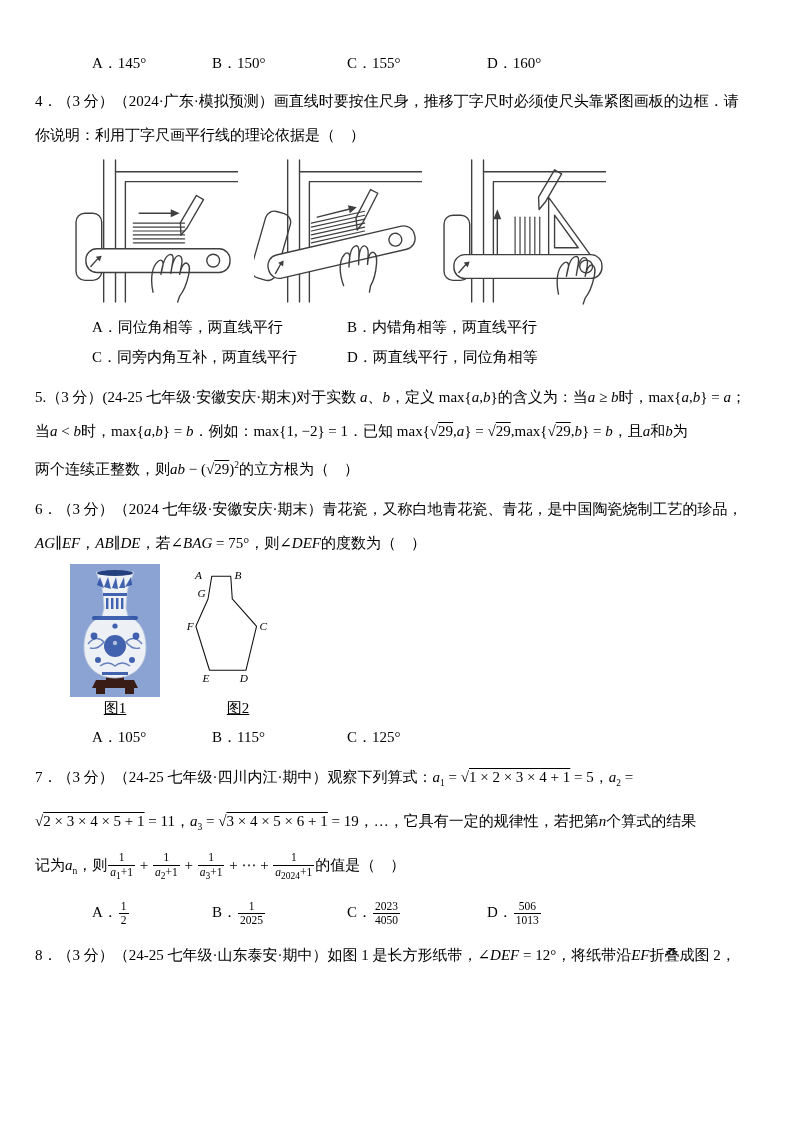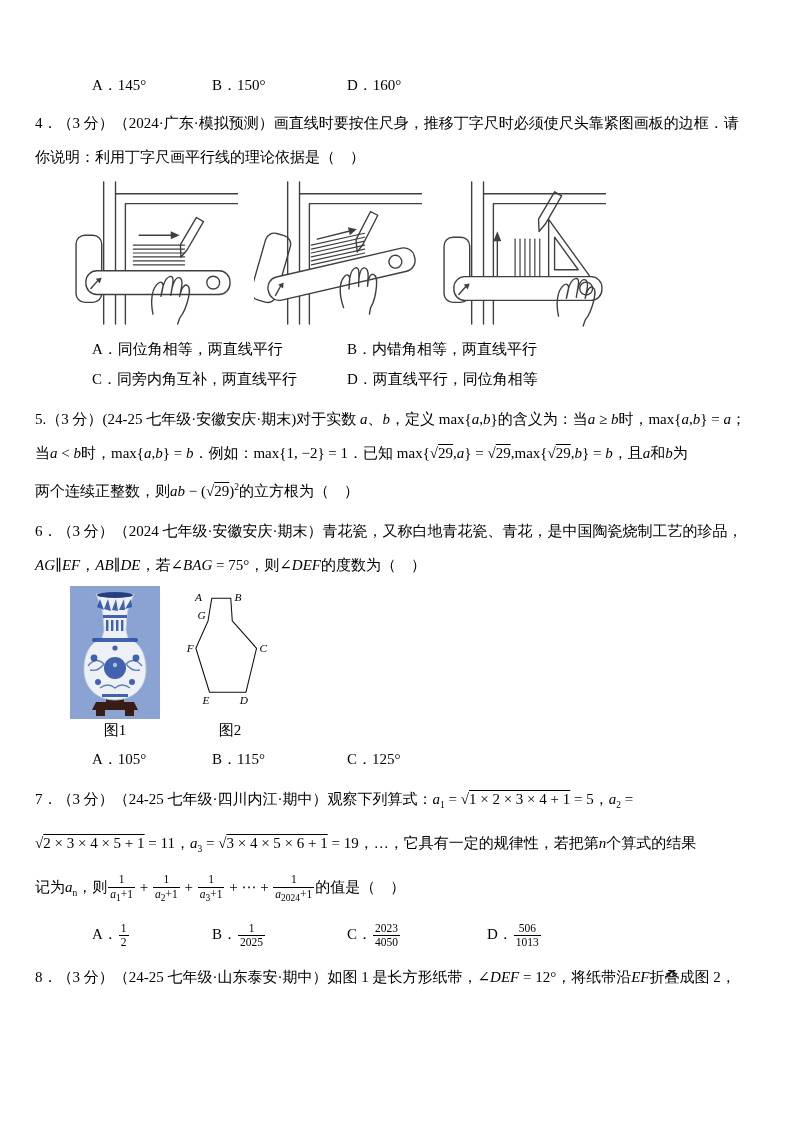--- a/index.html
+++ b/index.html
@@ -1,18 +1,18 @@
 <!DOCTYPE html>
 <html><head>
 <meta charset="utf-8">
 <style>
   html,body{margin:0;padding:0;background:#ffffff;}
   .page{
     width:793px;height:1122px;box-sizing:border-box;
-    padding:70px 38px 0 35px;
+    padding:48px 38px 0 35px;
     font-family:"Liberation Serif","DejaVu Serif",serif;
     font-size:15px;color:#000;overflow:hidden;position:relative;background:#fff;
   }
   p.line{margin:0;line-height:34px;white-space:nowrap;}
   .stem{margin-top:6px;}
   .mi{font-style:italic;font-family:"Liberation Serif","DejaVu Serif",serif;}
   sub,sup{font-size:9.5px;}
   .sqrt{white-space:nowrap;}
   .sqrt .ovl{text-decoration:overline;}
   .frac{display:inline-flex;flex-direction:column;align-items:center;vertical-align:middle;
@@ -22,35 +22,36 @@
   .optrow{display:flex;padding-left:57px;line-height:30px;align-items:center;}
   .optrow .c1{width:120px;}
   .optrow .c2{width:135px;}
   .optrow .c3{width:140px;}
   .optrow .c4{flex:1;font-family:Liberation Serif, serif;}
   .optrow.two .c1{width:255px;}
   .optrow.two .c2{flex:1;width:auto;}
   .optrow.fr{line-height:36px;margin-top:4px;}
   .figrow3{display:flex;gap:16px;margin:4px 0 6px 35px;}
   .figrow2{display:flex;gap:26px;margin:4px 0 0 35px;align-items:flex-start;}
-  .caprow{display:flex;gap:26px;margin:2px 0 2px 35px;}
+  .caprow{display:flex;gap:34px;margin:2px 0 2px 35px;text-decoration:underline;}
   .cap{display:inline-block;text-align:center;font-size:15px;}
   .cap.c-photo{width:90px;}
   .cap.c-outline{width:88px;}
   svg text.lbl{font-family:"Liberation Serif","DejaVu Serif",serif;font-style:italic;font-size:15px;fill:#000;}
   .mt2{margin-top:2px;} .mt4{margin-top:4px;} .mt6{margin-top:6px;} .mt8{margin-top:8px;}
 </style>
 </head>
 <body>
 
 <div class="page">
 
   <div class="optrow">
     <span class="c1">A．145°</span>
     <span class="c2">B．150°</span>
+    <span class="c3">C．155°</span>
     <span class="c4">D．160°</span>
   </div>
 
   <div class="stem">
     <p class="line">4．（3 分）（2024·广东·模拟预测）画直线时要按住尺身，推移丁字尺时必须使尺头靠紧图画板的边框．请</p>
     <p class="line">你说明：利用丁字尺画平行线的理论依据是（　）</p>
   </div>
 
   <div class="figrow3">
 

